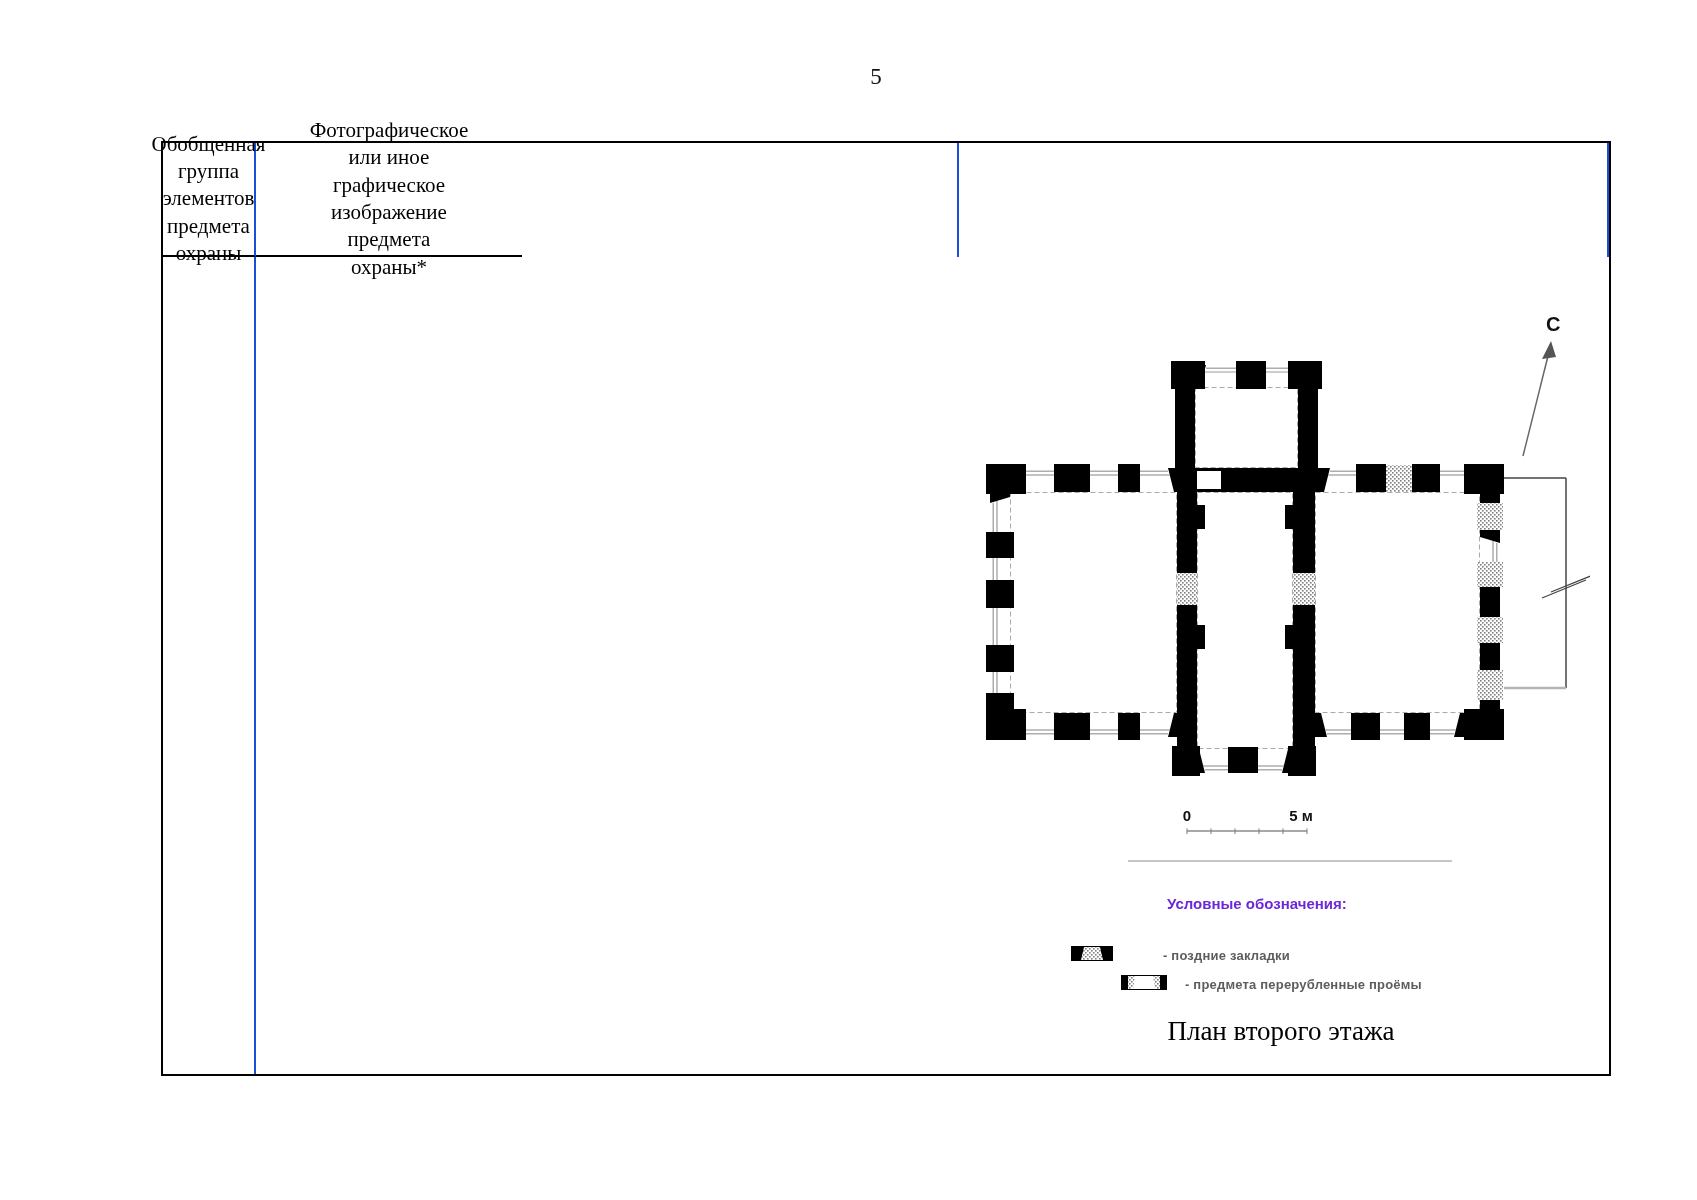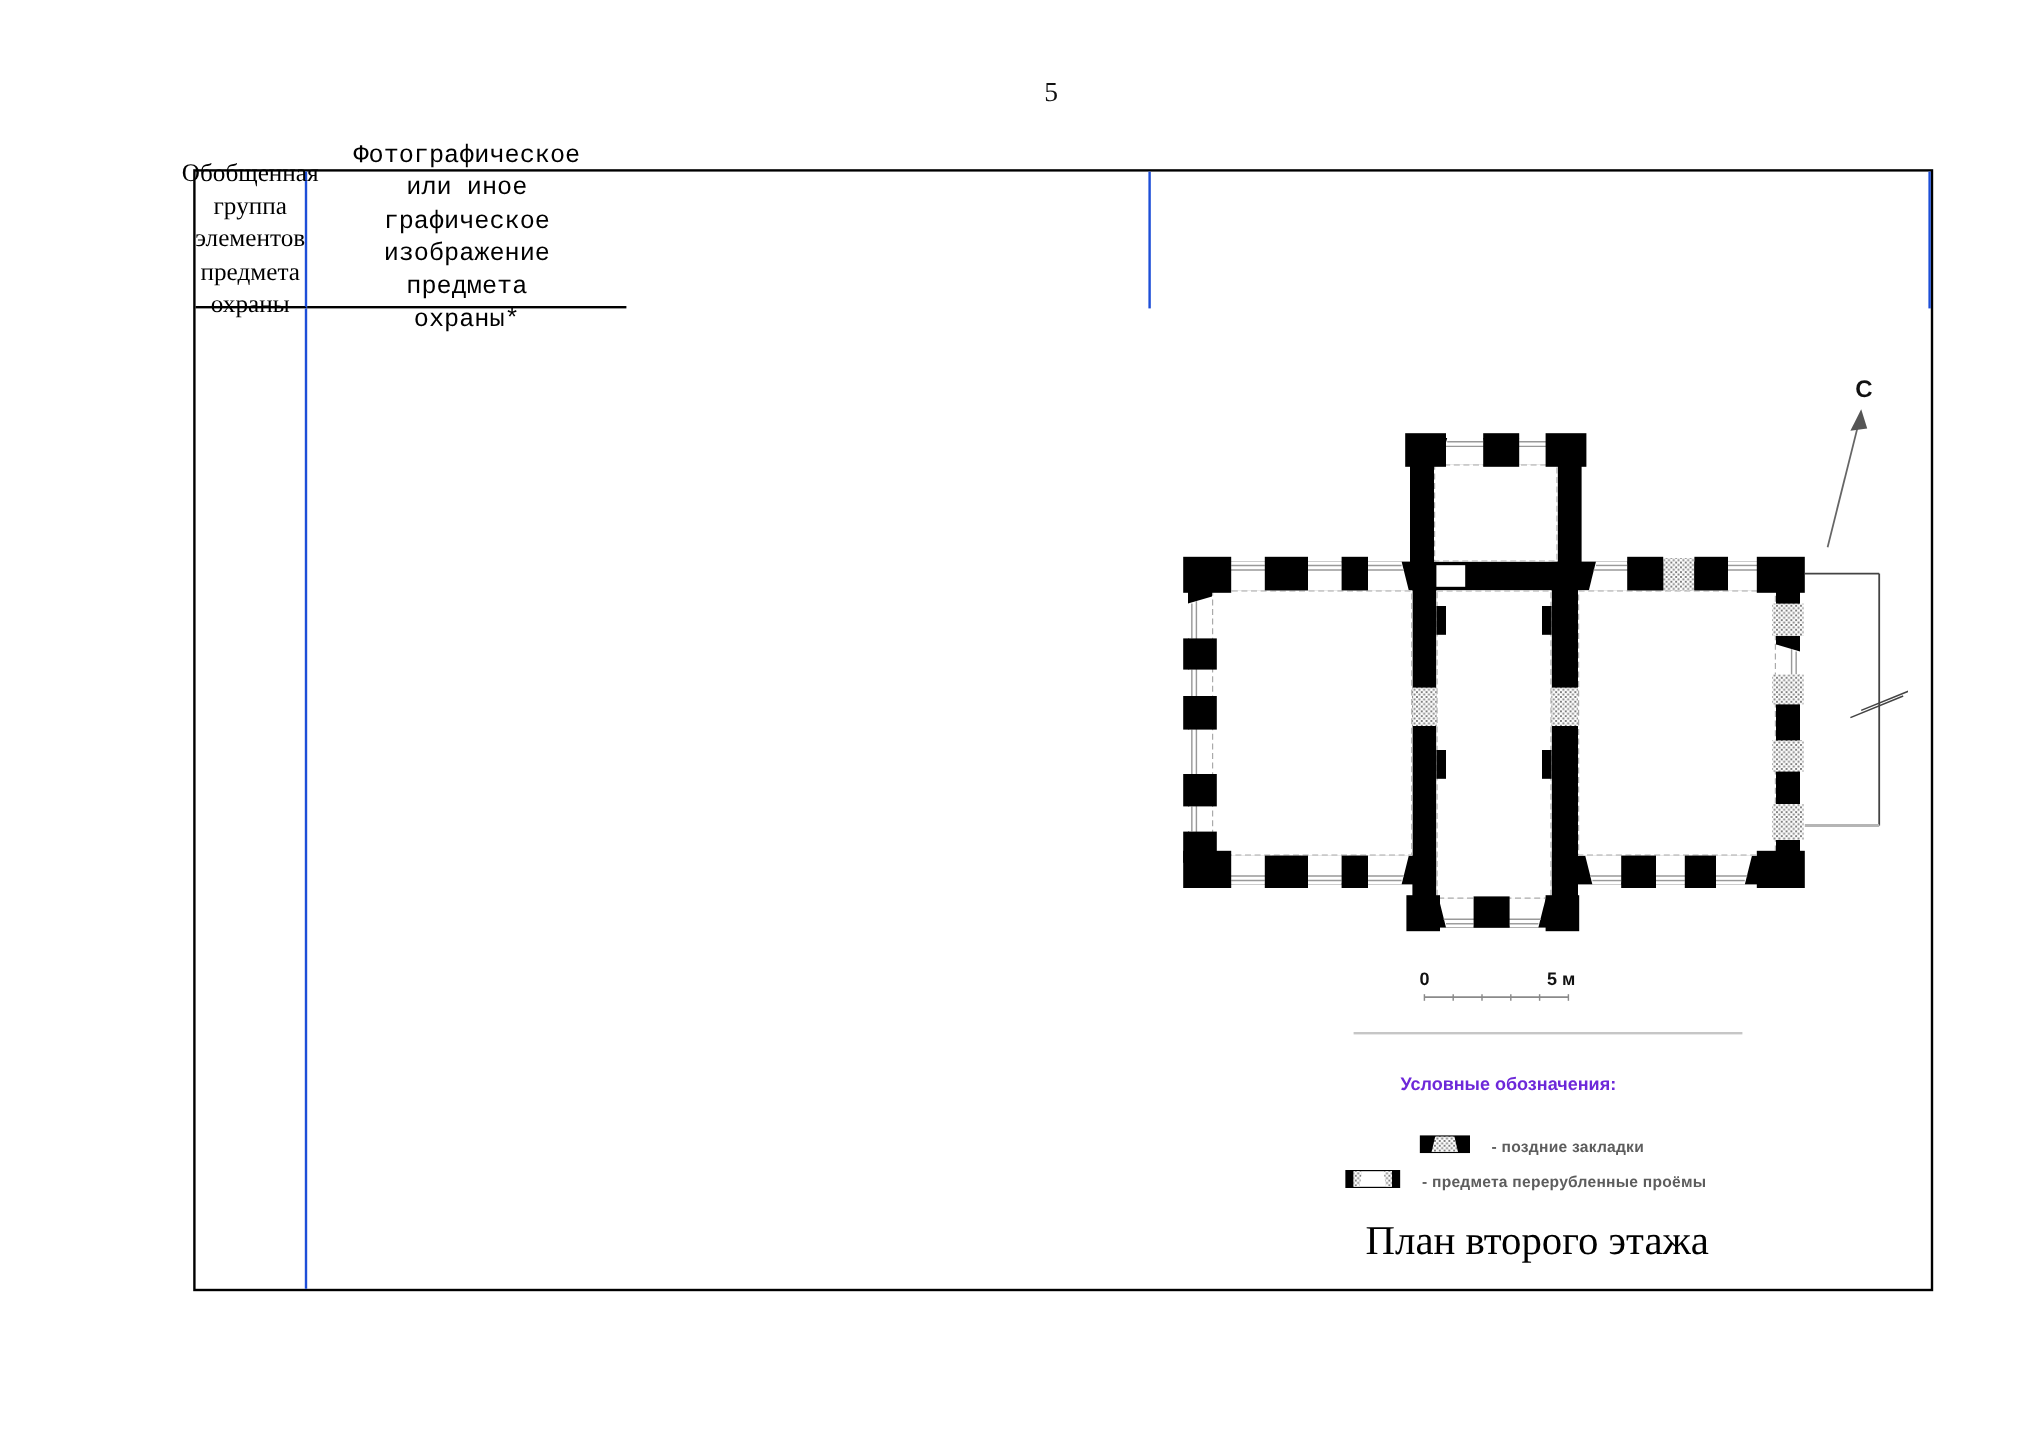--- a/index.html
+++ b/index.html
@@ -9,35 +9,35 @@
         font-size:23px;color:#111;}
   
   .doc-table{position:absolute;left:161px;top:141px;width:1450px;height:935px;
         box-sizing:border-box;border:2px solid #000;display:grid;
         grid-template-columns:93px 266px 437px 1fr;grid-template-rows:114px 1fr;}
   .cell{box-sizing:border-box;border-right:2px solid #1d4ed8;}
   .cell.last{border-right:none;}
   .cell.head{border-bottom:2px solid #000;display:flex;align-items:center;justify-content:center;
         text-align:center;font-size:21px;line-height:1.3;}
   .cell.head.c2{padding:0 18px;}
-  .cell.head.c4{padding:0 80px;font-family:Liberation Mono, monospace;}
+  .cell.head.c4{padding:0 80px;}
   
   #plan-svg{position:absolute;left:975px;top:290px;width:615px;height:560px;}
   .north-text{font:bold 20px "Liberation Sans",sans-serif;fill:#111;}
   .scale-text{font:bold 15px "Liberation Sans",sans-serif;fill:#111;}
   .legend-sep{position:absolute;left:1128px;top:860px;width:324px;height:2px;background:#c6c6c6;}
   .legend-title{position:absolute;left:1167px;top:863px;
         font:bold 15px "Liberation Sans",sans-serif;color:#6d28d9;margin-top:32px;}
   .legend-row{position:absolute;display:flex;align-items:flex-start;}
   .legend-row .sw{flex:0 0 auto;}
   .legend-text{margin-left:18px;font:bold 13px/19px "Liberation Sans",sans-serif;color:#5d5d5d;
         letter-spacing:.2px;}
   .legend-text .l2{padding-left:11px;}
   .figure-caption{position:absolute;left:1081px;top:1016px;width:400px;text-align:center;
-        font-size:34px;color:#000;}
+        font-size:27px;color:#000;}
 </style>
 </head>
 <body>
 
 <div class="page">
 
   <div class="page-number">5</div>
 
   <div class="doc-table">
     <div class="cell head c2">
@@ -202,21 +202,21 @@
       <line x1="1259" y1="828.5" x2="1259" y2="834" stroke="#8a8a8a" stroke-width="1.2"></line>
       <line x1="1283" y1="828.5" x2="1283" y2="834" stroke="#8a8a8a" stroke-width="1.2"></line>
       <line x1="1307" y1="828.5" x2="1307" y2="834" stroke="#8a8a8a" stroke-width="1.2"></line>
     </g>
   </svg>
 
   <div class="legend-sep"></div>
   <div class="legend-title">Условные обозначения:</div>
 
 
-  <div class="legend-row" style="left:1183px;top:946px;">
+  <div class="legend-row" style="left:1071px;top:946px;gap:32px;">
     <svg class="sw" width="42" height="15">
       <rect width="42" height="15" fill="#000"></rect>
       <polygon points="13,1 29,1 32,14 10,14" fill="url(#dots)"></polygon>
     </svg>
     <div class="legend-text">
       <div class="l1">-  поздние закладки</div>
     </div>
   </div>
 
   <div class="legend-row" style="left:1121px;top:975px;">

